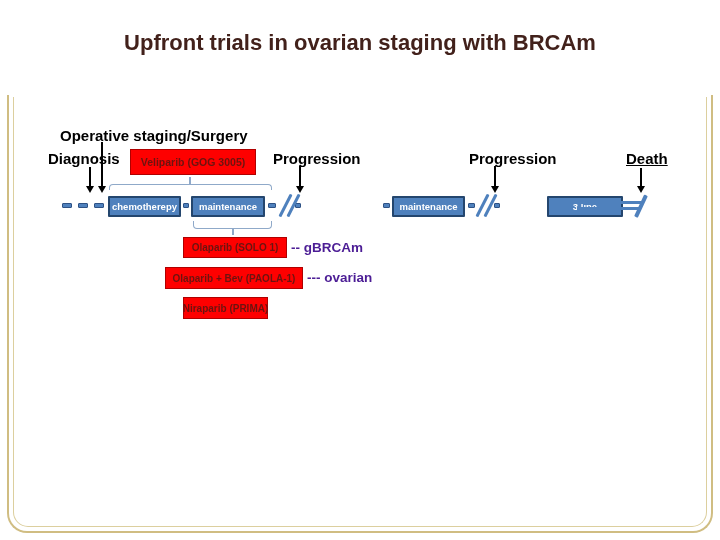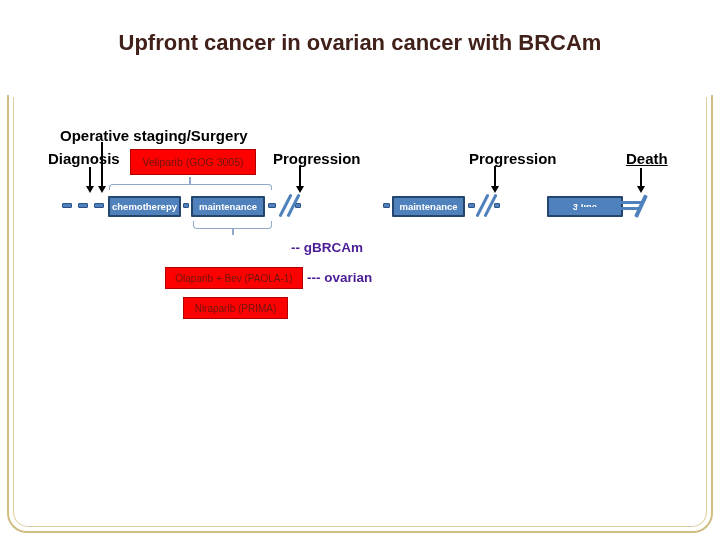--- a/index.html
+++ b/index.html
@@ -65,39 +65,39 @@
     border-top:1.5px solid #8fa9c9;border-left:1.5px solid #8fa9c9;border-right:1.5px solid #8fa9c9;
     border-radius:4px 4px 0 0;}
   .bracket-top-tick{position:absolute;left:189px;top:177px;width:1.5px;height:8px;background:#8fa9c9;}
   .bracket-bottom{position:absolute;left:193px;top:221px;width:79px;height:8px;box-sizing:border-box;
     border-bottom:1.5px solid #8fa9c9;border-left:1.5px solid #8fa9c9;border-right:1.5px solid #8fa9c9;
     border-radius:0 0 4px 4px;}
   .bracket-bottom-tick{position:absolute;left:232px;top:229px;width:1.5px;height:6px;background:#8fa9c9;}
   
   .rbox{
     position:absolute;box-sizing:border-box;background:#fe0000;border:1px solid #b00000;
-    color:#6b1410;font-weight:400;display:flex;align-items:center;justify-content:center;white-space:nowrap;
+    color:#6b1410;font-weight:700;display:flex;align-items:center;justify-content:center;white-space:nowrap;
   }
   .rb-veliparib{left:130px;top:149px;width:126px;height:26px;font-size:10.5px;}
   .rb-solo1{left:183px;top:237px;width:104px;height:21px;font-size:10px;}
   .rb-paola1{left:165px;top:267px;width:138px;height:22px;font-size:10px;}
-  .rb-prima{left:183px;top:297px;width:105px;height:22px;font-size:10px;}
+  .rb-prima{left:183px;top:297px;width:85px;height:22px;font-size:10px;}
   .note{position:absolute;color:#4c1d95;font-size:13.5px;font-weight:600;white-space:nowrap;}
   .note-solo1{left:291px;top:240px;}
   .note-paola1{left:307px;top:270px;}
 </style>
 </head>
 <body>
 
 <div class="slide">
 
   <div class="frame-outer"></div>
   <div class="frame-inner"></div>
 
-  <h1 class="title">Upfront cancer in ovarian cancer with BRCAm</h1>
+  <h1 class="title">Upfront trials in ovarian staging with BRCAm</h1>
 
   <div class="lbl lbl-operative">Operative staging/Surgery</div>
   <div class="lbl lbl-diagnosis">Diagnosis</div>
   <div class="lbl lbl-progression1">Progression</div>
   <div class="lbl lbl-progression2">Progression</div>
   <div class="lbl lbl-death">Death</div>
 
   <div class="arrow arr-diag1">
       <div class="shaft"></div>
       <div class="head"></div>
@@ -141,18 +141,19 @@
   <div class="endline-top"></div>
   <div class="endline-bot"></div>
   <div class="end-slash"></div>
 
   <div class="bracket-top"></div>
   <div class="bracket-top-tick"></div>
   <div class="bracket-bottom"></div>
   <div class="bracket-bottom-tick"></div>
 
   <div class="rbox rb-veliparib">Veliparib (GOG 3005)</div>
+  <div class="rbox rb-solo1">Olaparib (SOLO 1)</div>
   <div class="note note-solo1">-- gBRCAm</div>
   <div class="rbox rb-paola1">Olaparib + Bev (PAOLA-1)</div>
   <div class="note note-paola1">--- ovarian</div>
   <div class="rbox rb-prima">Niraparib (PRIMA)</div>
 
 </div>
 
 </body></html>

